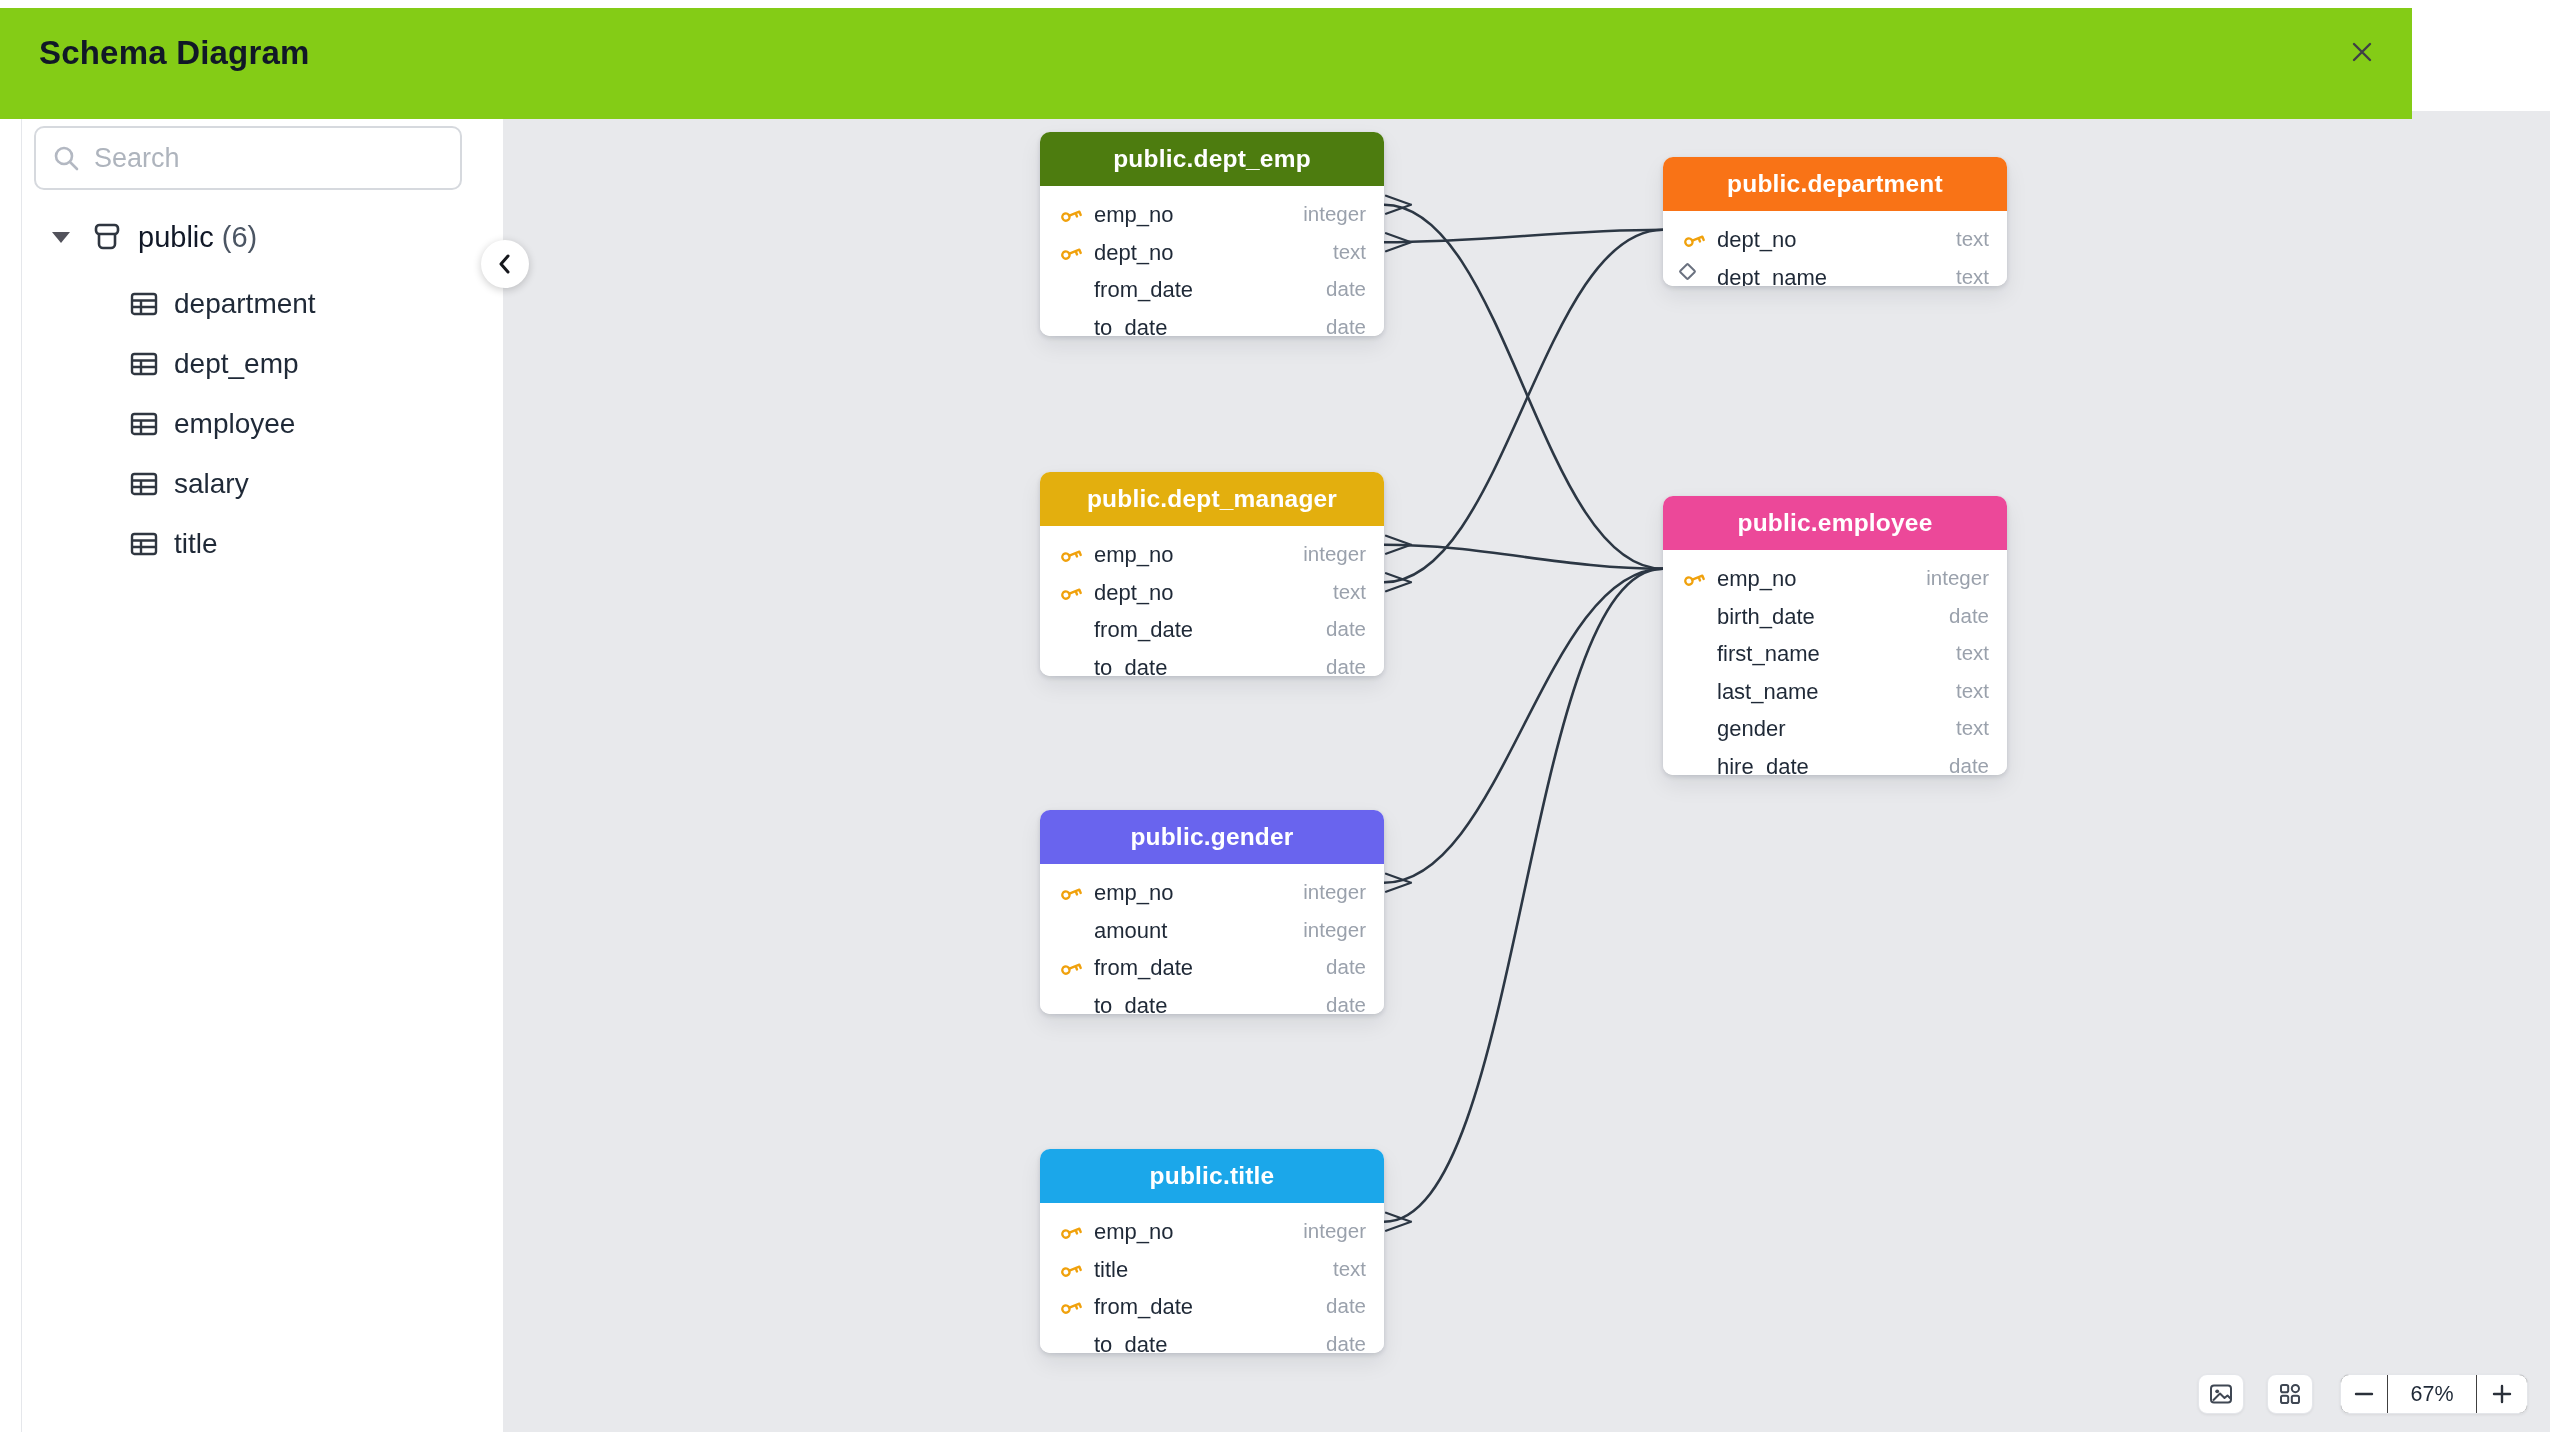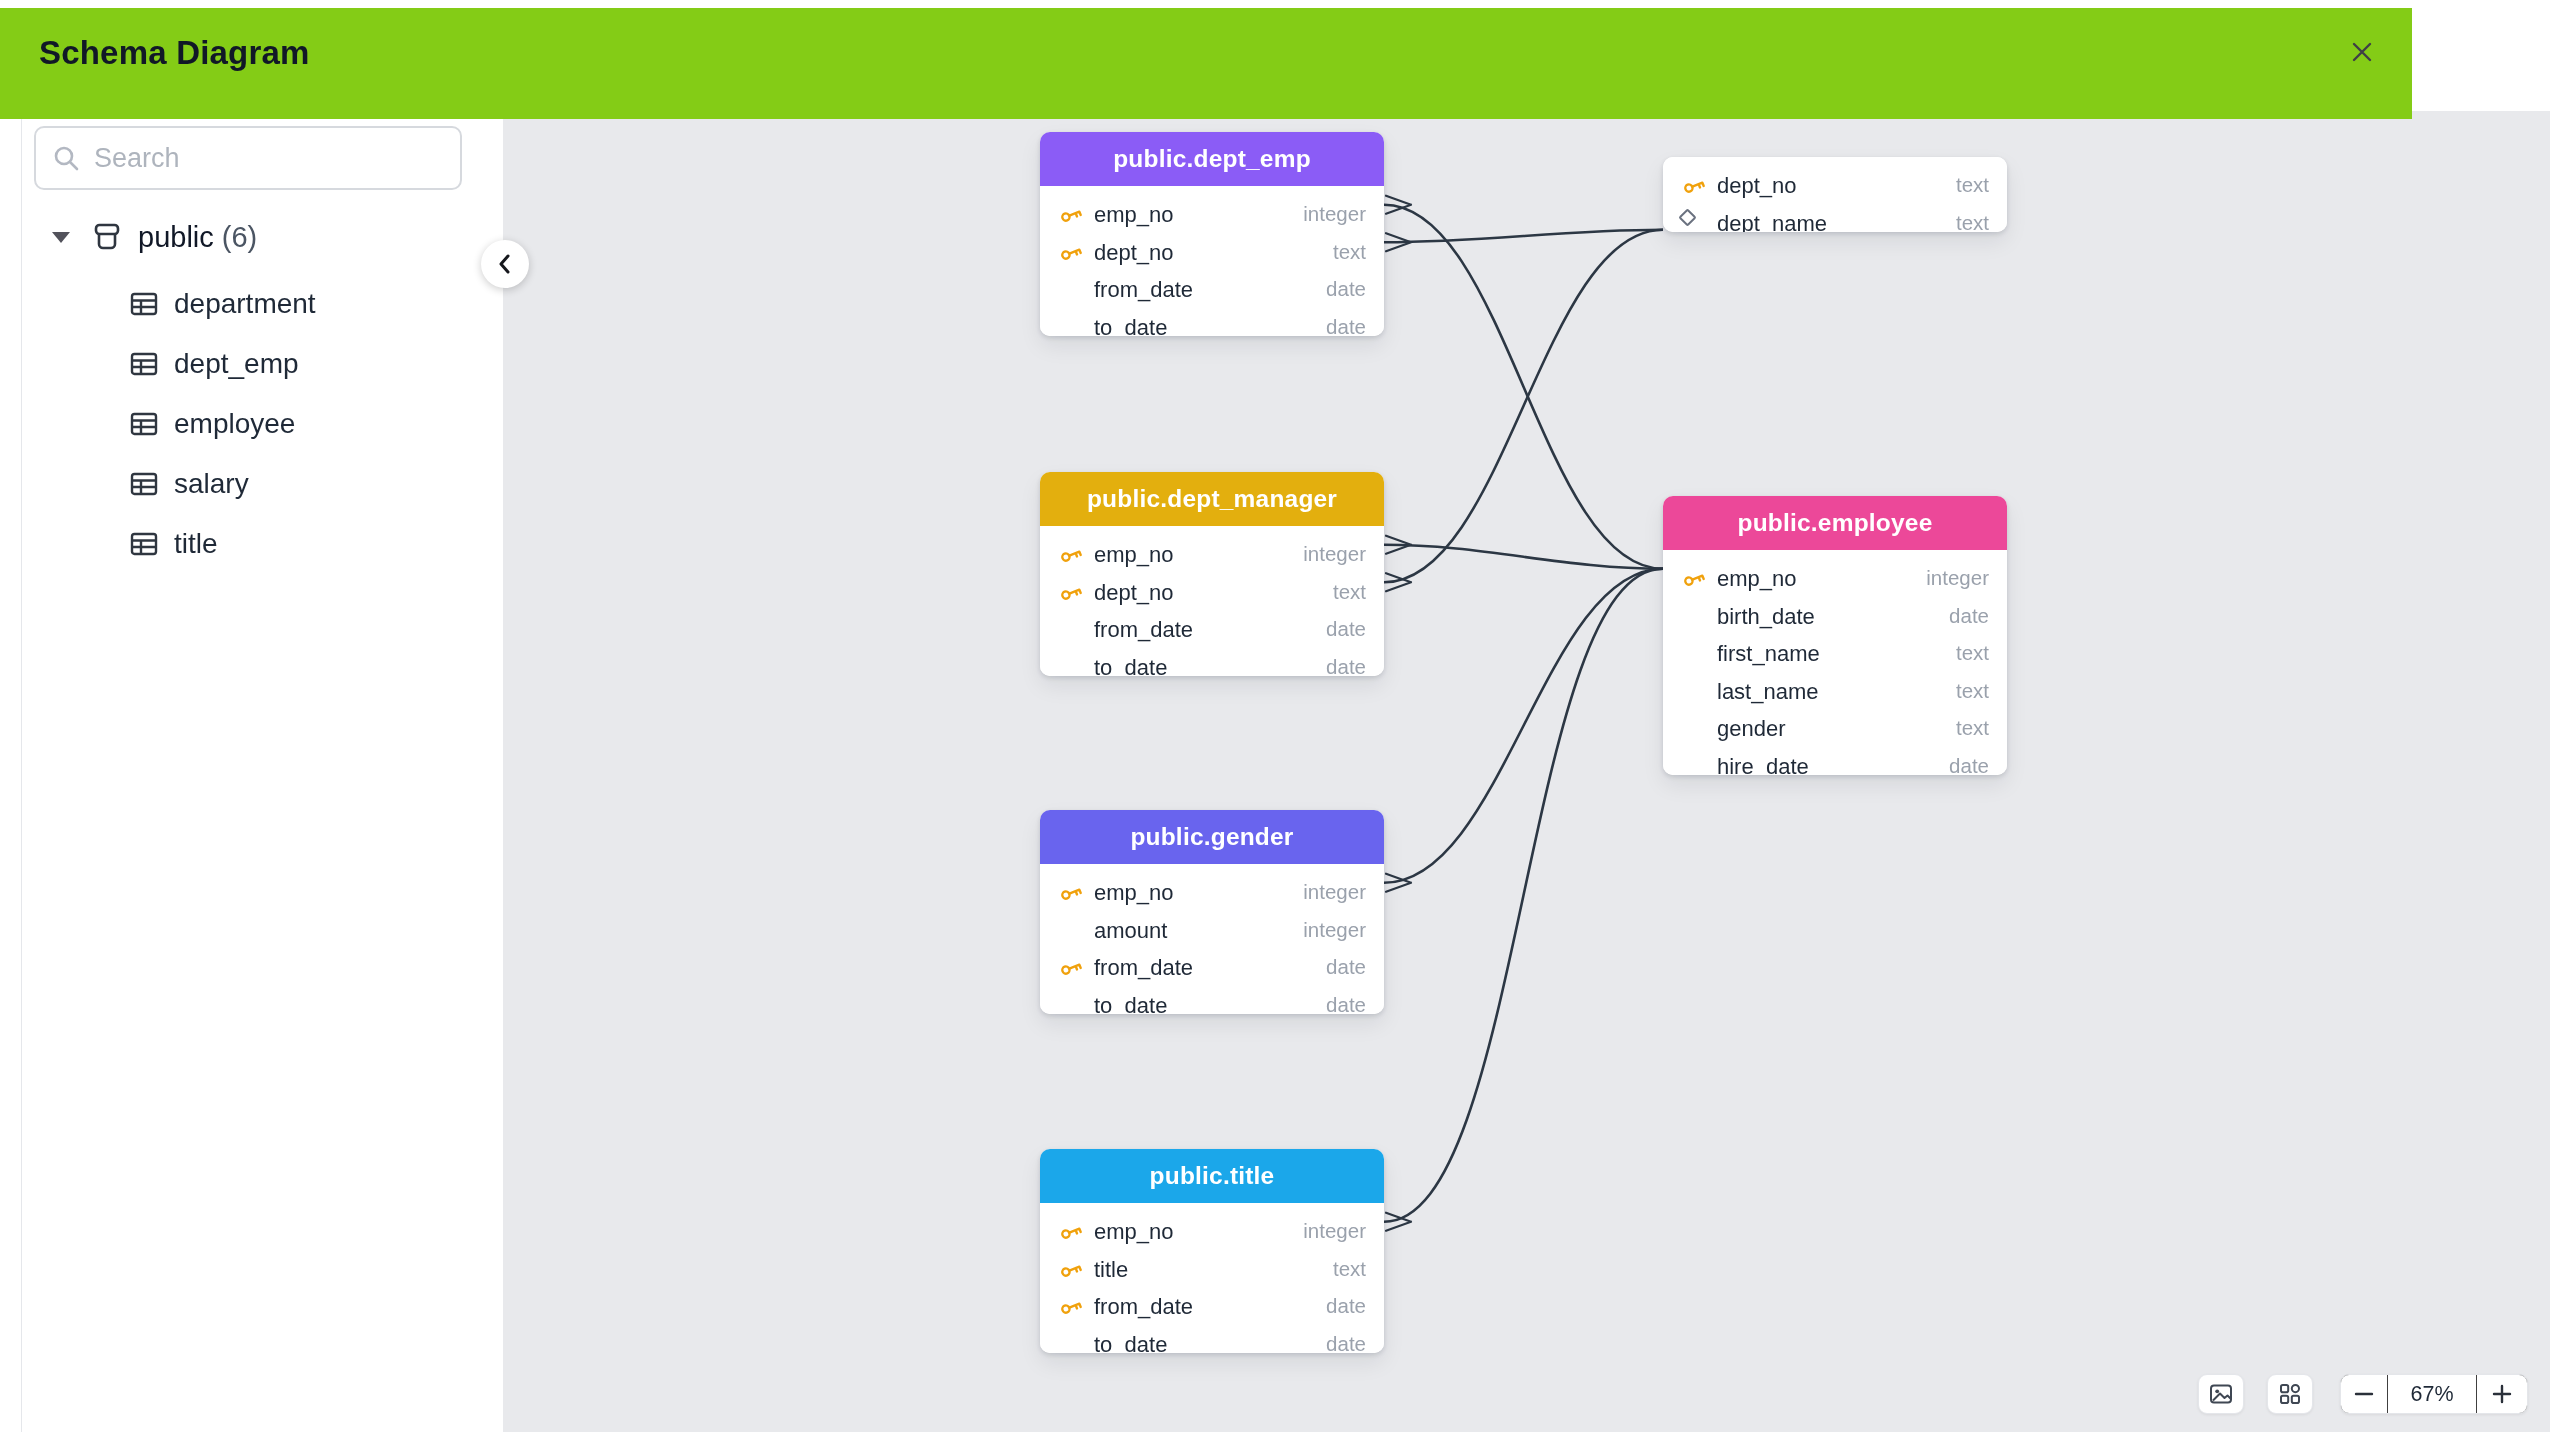--- a/index.html
+++ b/index.html
@@ -89,21 +89,21 @@
       <path d="M 1384 544.75 C 1485.44 544.75, 1561.56 568.75, 1663 568.75" fill="none" stroke="#2c3744" stroke-width="2.6"></path>
       <path d="M 1411 544.75 L 1386 535.75 M 1411 544.75 L 1386 553.75" fill="none" stroke="#2c3744" stroke-width="2.2" stroke-linecap="round"></path>
       <path d="M 1384 582.25 C 1505.15 582.25, 1541.85 229.75, 1663 229.75" fill="none" stroke="#2c3744" stroke-width="2.6"></path>
       <path d="M 1411 582.25 L 1386 573.25 M 1411 582.25 L 1386 591.25" fill="none" stroke="#2c3744" stroke-width="2.2" stroke-linecap="round"></path>
       <path d="M 1384 882.75 C 1502.84 882.75, 1544.16 568.75, 1663 568.75" fill="none" stroke="#2c3744" stroke-width="2.6"></path>
       <path d="M 1411 882.75 L 1386 873.75 M 1411 882.75 L 1386 891.75" fill="none" stroke="#2c3744" stroke-width="2.2" stroke-linecap="round"></path>
       <path d="M 1384 1221.75 C 1523.18 1221.75, 1523.82 568.75, 1663 568.75" fill="none" stroke="#2c3744" stroke-width="2.6"></path>
       <path d="M 1411 1221.75 L 1386 1212.75 M 1411 1221.75 L 1386 1230.75" fill="none" stroke="#2c3744" stroke-width="2.2" stroke-linecap="round"></path>
     </svg>
     <div class="table-node" style="left: 1040px; top: 132px;">
-      <div class="node-header" style="background: #8b5cf6;">public.dept_emp</div>
+      <div class="node-header" style="background: #4d7c0f;">public.dept_emp</div>
       <div class="node-row">
         <span class="icon-slot">
           <span>
             <svg class="ico" width="26" height="26" viewBox="0 0 26 26">
   <g transform="rotate(-22 13 13)" fill="none" stroke="#F0A10C" stroke-width="2.4" stroke-linecap="round">
     <circle cx="7.5" cy="13" r="3.6"></circle>
     <path d="M11.2 13 H22 M18 13 v3.6 M22 13 v3.6"></path>
   </g>
             </svg>
           </span>
@@ -130,20 +130,21 @@
       <span class="fname">from_date</span>
       <span class="ftype">date</span>
       </div>
       <div class="node-row">
         <span class="icon-slot"></span>
       <span class="fname">to_date</span>
       <span class="ftype">date</span>
       </div>
     </div>
     <div class="table-node" style="left: 1663px; top: 157px;">
+      <div class="node-header" style="background: rgb(249, 115, 22);">public.department</div>
       <div class="node-row">
         <span class="icon-slot">
           <span>
             <svg class="ico" width="26" height="26" viewBox="0 0 26 26">
   <g transform="rotate(-22 13 13)" fill="none" stroke="#F0A10C" stroke-width="2.4" stroke-linecap="round">
     <circle cx="7.5" cy="13" r="3.6"></circle>
     <path d="M11.2 13 H22 M18 13 v3.6 M22 13 v3.6"></path>
   </g>
             </svg>
           </span>

